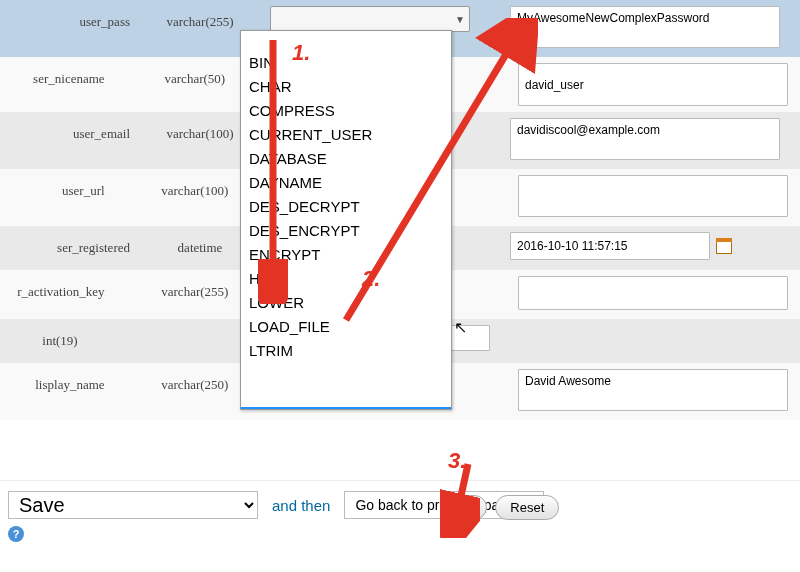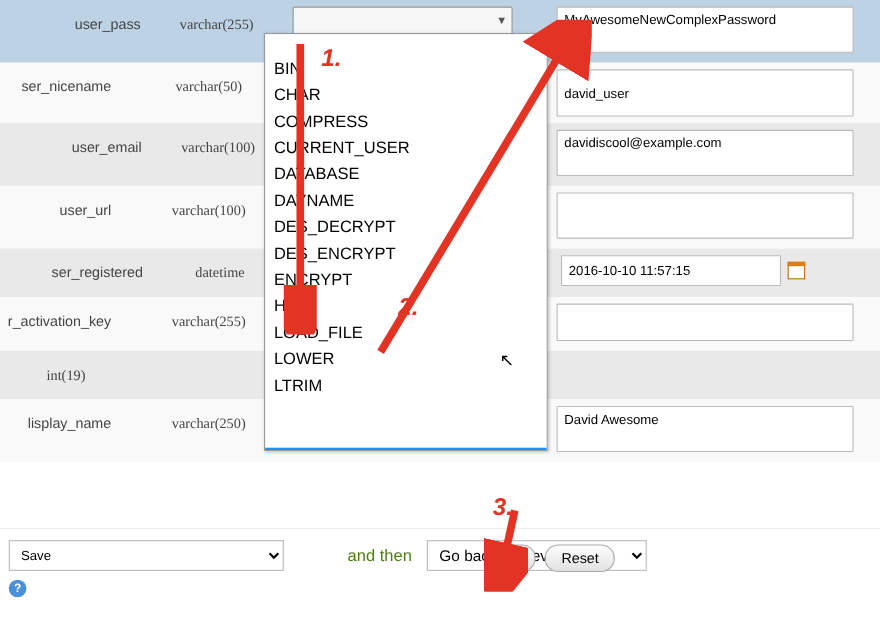--- a/index.html
+++ b/index.html
@@ -21,36 +21,37 @@
   }
   .row.odd { background: #e9e9e9; }
   .row.even { background: #f9f9f9; gap: 32px; }
   .row.highlight { background: #bdd2e4; }
   .col-name {
     width: 140px;
     text-align: right;
     padding-right: 10px;
     padding-top: 8px;
     color: #444;
+    font-family: Liberation Serif, serif;
   }
   .col-type {
     width: 120px;
     text-align: center;
     padding-top: 8px;
     color: #444;
     font-family: Liberation Serif, serif;
   }
   .col-func {
     width: 210px;
     padding-left: 10px;
   }
   .col-value {
     flex: 1;
     padding-left: 40px;
-    padding-right: 24px;
+    padding-right: 12px;
   }
   .value-input {
     width: 270px;
     border: 1px solid #bbb;
     background: #fff;
     font-size: 12px;
     padding: 4px 6px;
     font-family: Arial,sans-serif;
     border-radius: 1px;
   }
@@ -79,21 +80,21 @@
   }
   .cal-icon::after{
     content:""; position:absolute; left:0; right:0; top:0; height:4px;
     background:#d97e1a;
   }
   
   .dropdown-list {
     position: absolute;
     left: 240px;
     top: 30px;
-    width: 258px;
+    width: 212px;
     height: 380px;
     background: #fff;
     border: 1px solid #999;
     z-index: 50;
     overflow: hidden;
     box-shadow: 1px 1px 3px rgba(0,0,0,0.25);
   }
   .dropdown-list .opt {
     padding: 2px 8px;
     font-size: 15px;
@@ -124,23 +125,23 @@
     background:#fff;
     padding: 10px 0 10px 8px;
     display:flex;
     align-items:center;
     gap: 14px;
     border-top: 1px solid #eee;
   }
   .save-select {
     width: 250px; height:28px;
     border:1px solid #bbb; background:#fff;
-    font-size:12px; padding:0 6px;
-  }
-  .andthen { font-size:15px; color:#4d7c0f;margin-left:44px; }
+    font-size:20px; padding:0 6px;
+  }
+  .andthen { font-size:15px; color:#0369a1; }
   .then-select {
     width: 200px; height:28px;
     border:1px solid #bbb; background:#fff;
     font-size:14px; padding:0 6px;
   }
   .help-row { padding: 6px 8px; }
   .help-icon {
     width:16px;height:16px;border-radius:50%;
     background:#4a90d9;color:#fff;
     display:inline-flex;align-items:center;justify-content:center;
@@ -279,22 +280,22 @@
     <div class="opt">BIN</div>
     <div class="opt">CHAR</div>
     <div class="opt">COMPRESS</div>
     <div class="opt">CURRENT_USER</div>
     <div class="opt">DATABASE</div>
     <div class="opt">DAYNAME</div>
     <div class="opt">DES_DECRYPT</div>
     <div class="opt">DES_ENCRYPT</div>
     <div class="opt">ENCRYPT</div>
     <div class="opt">HEX</div>
+    <div class="opt">LOWER</div>
     <div class="opt">LOAD_FILE</div>
-    <div class="opt">LOWER</div>
     <div class="opt">LTRIM</div>
     <div class="opt sel">MD5</div>
   </div>
 
 <svg class="arrow-svg" style="left:258px;top:36px" width="30" height="268">
   <defs>
       <marker id="ah1" markerWidth="10" markerHeight="10" refX="5" refY="5" orient="auto">
     <path d="M0,0 L10,5 L0,10 Z" fill="#e33325"></path>
       </marker>
     </defs>

